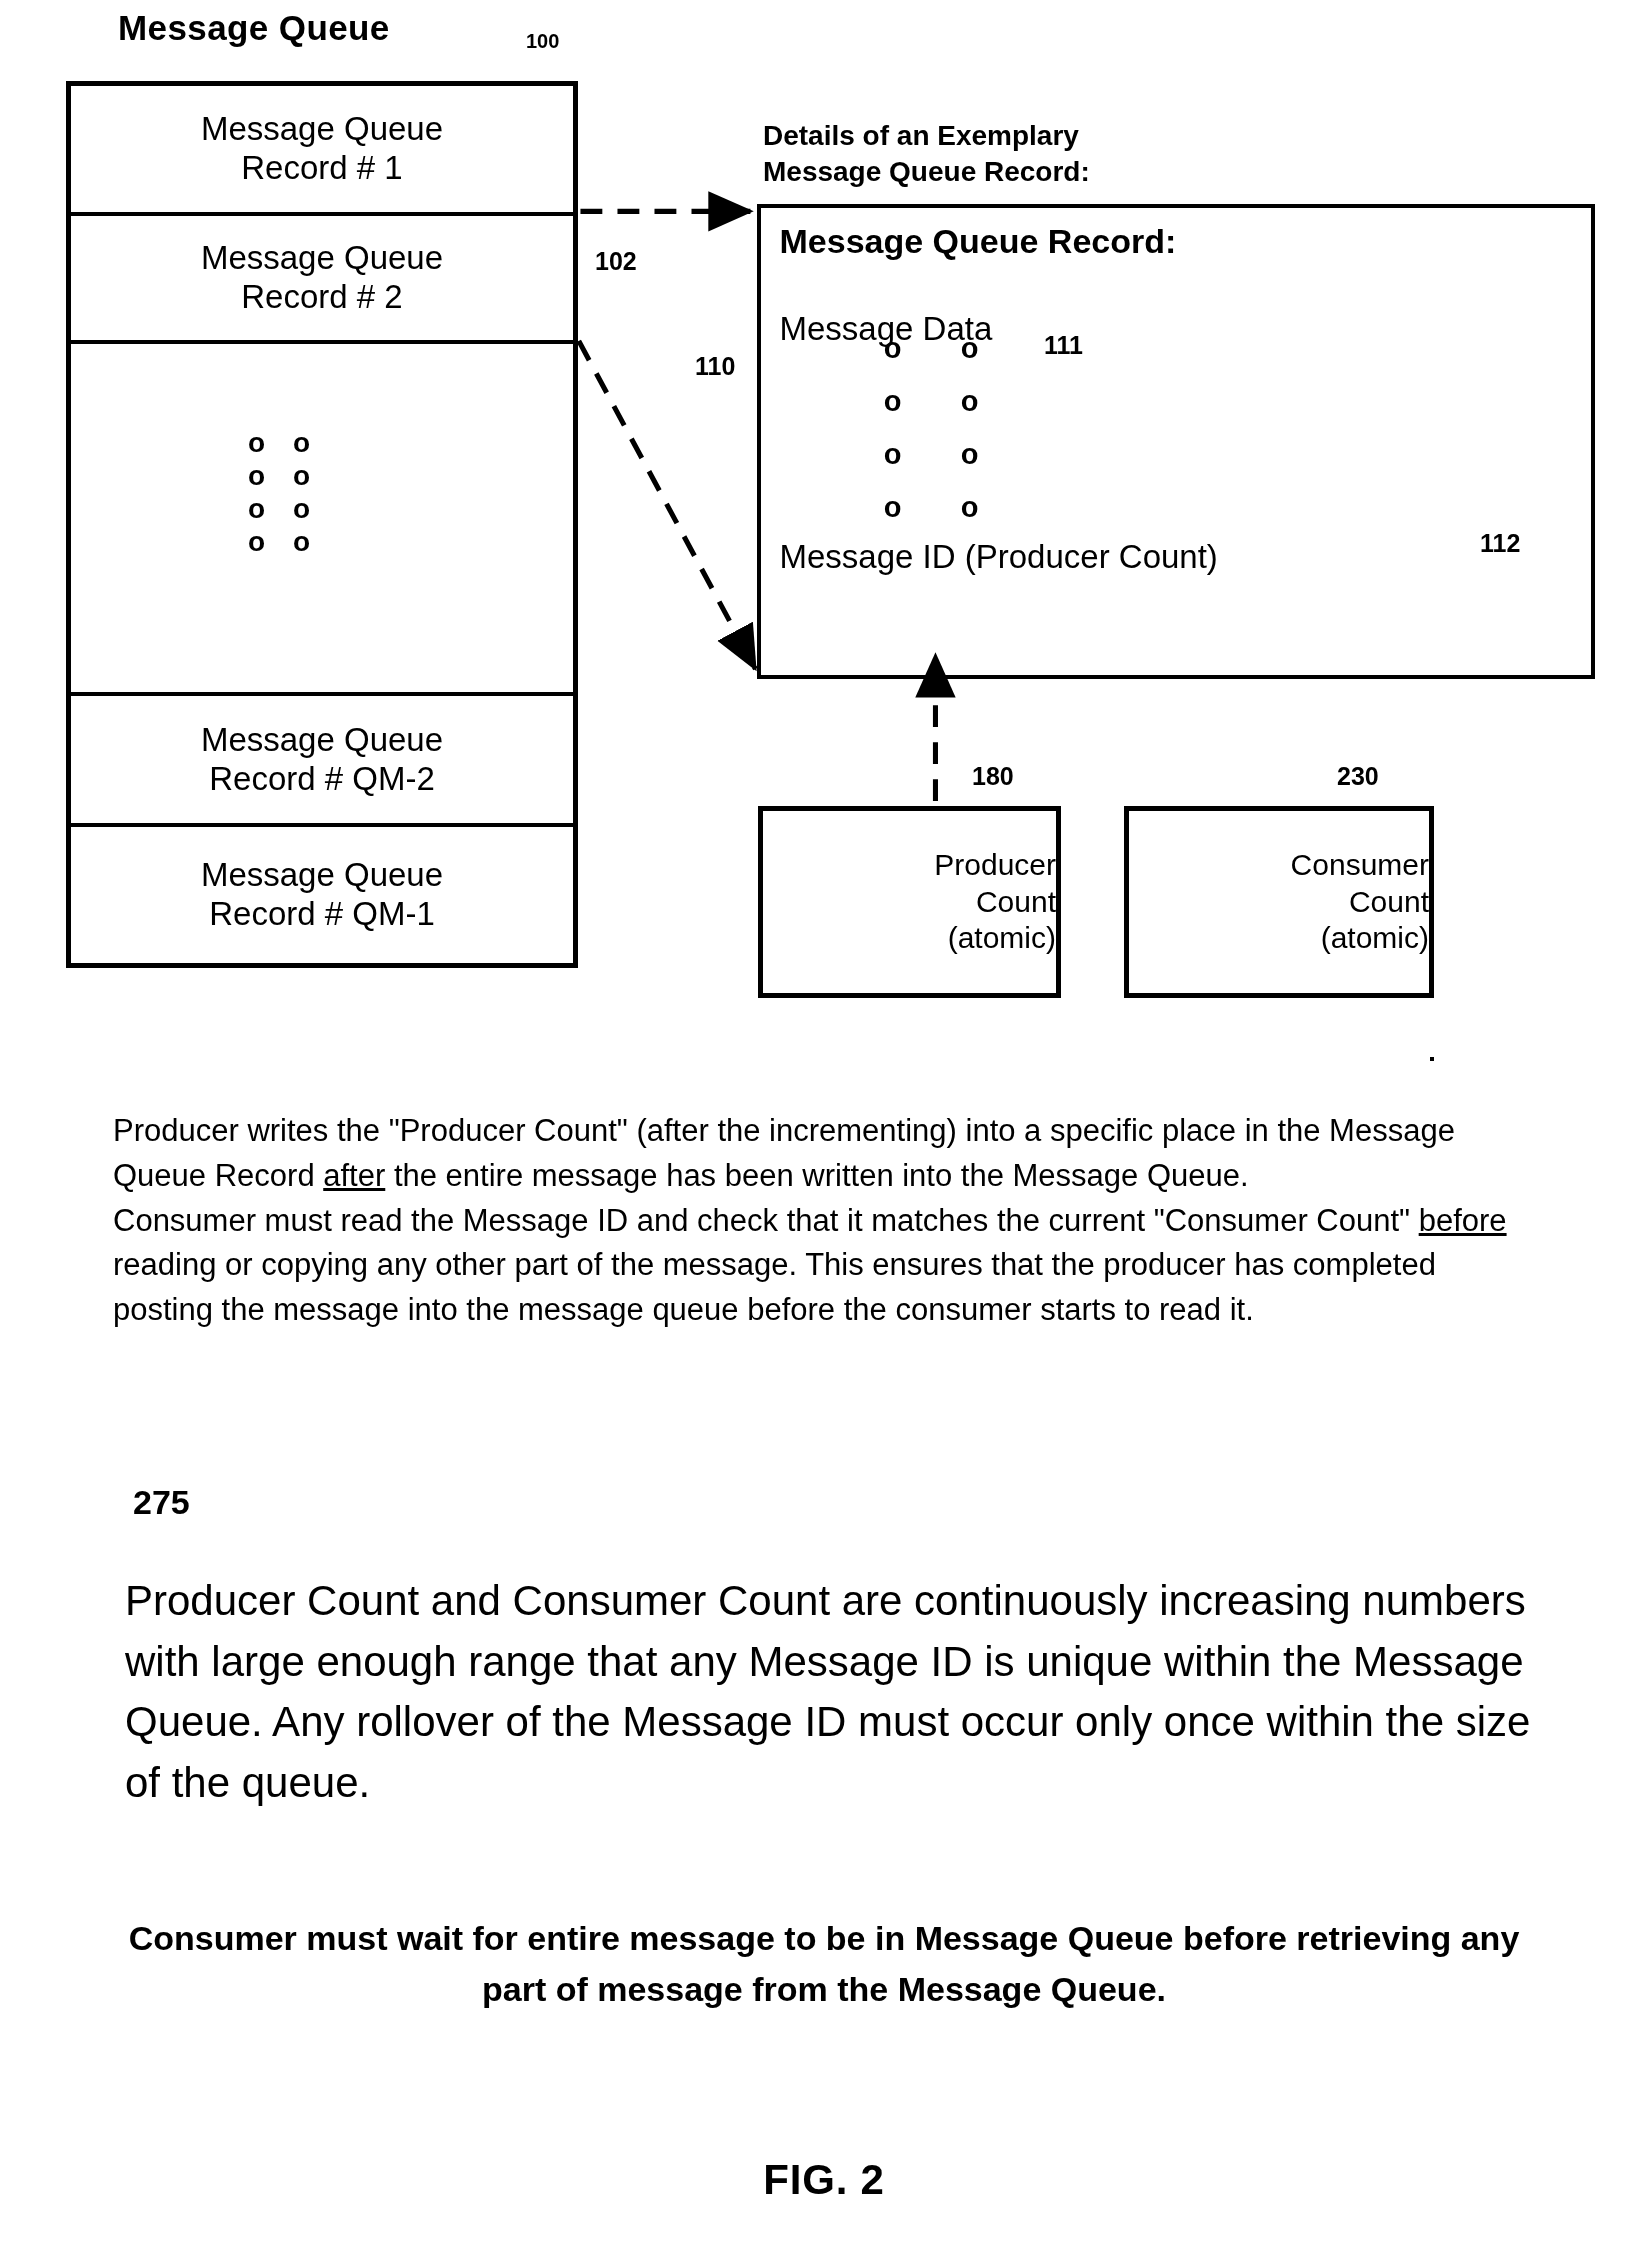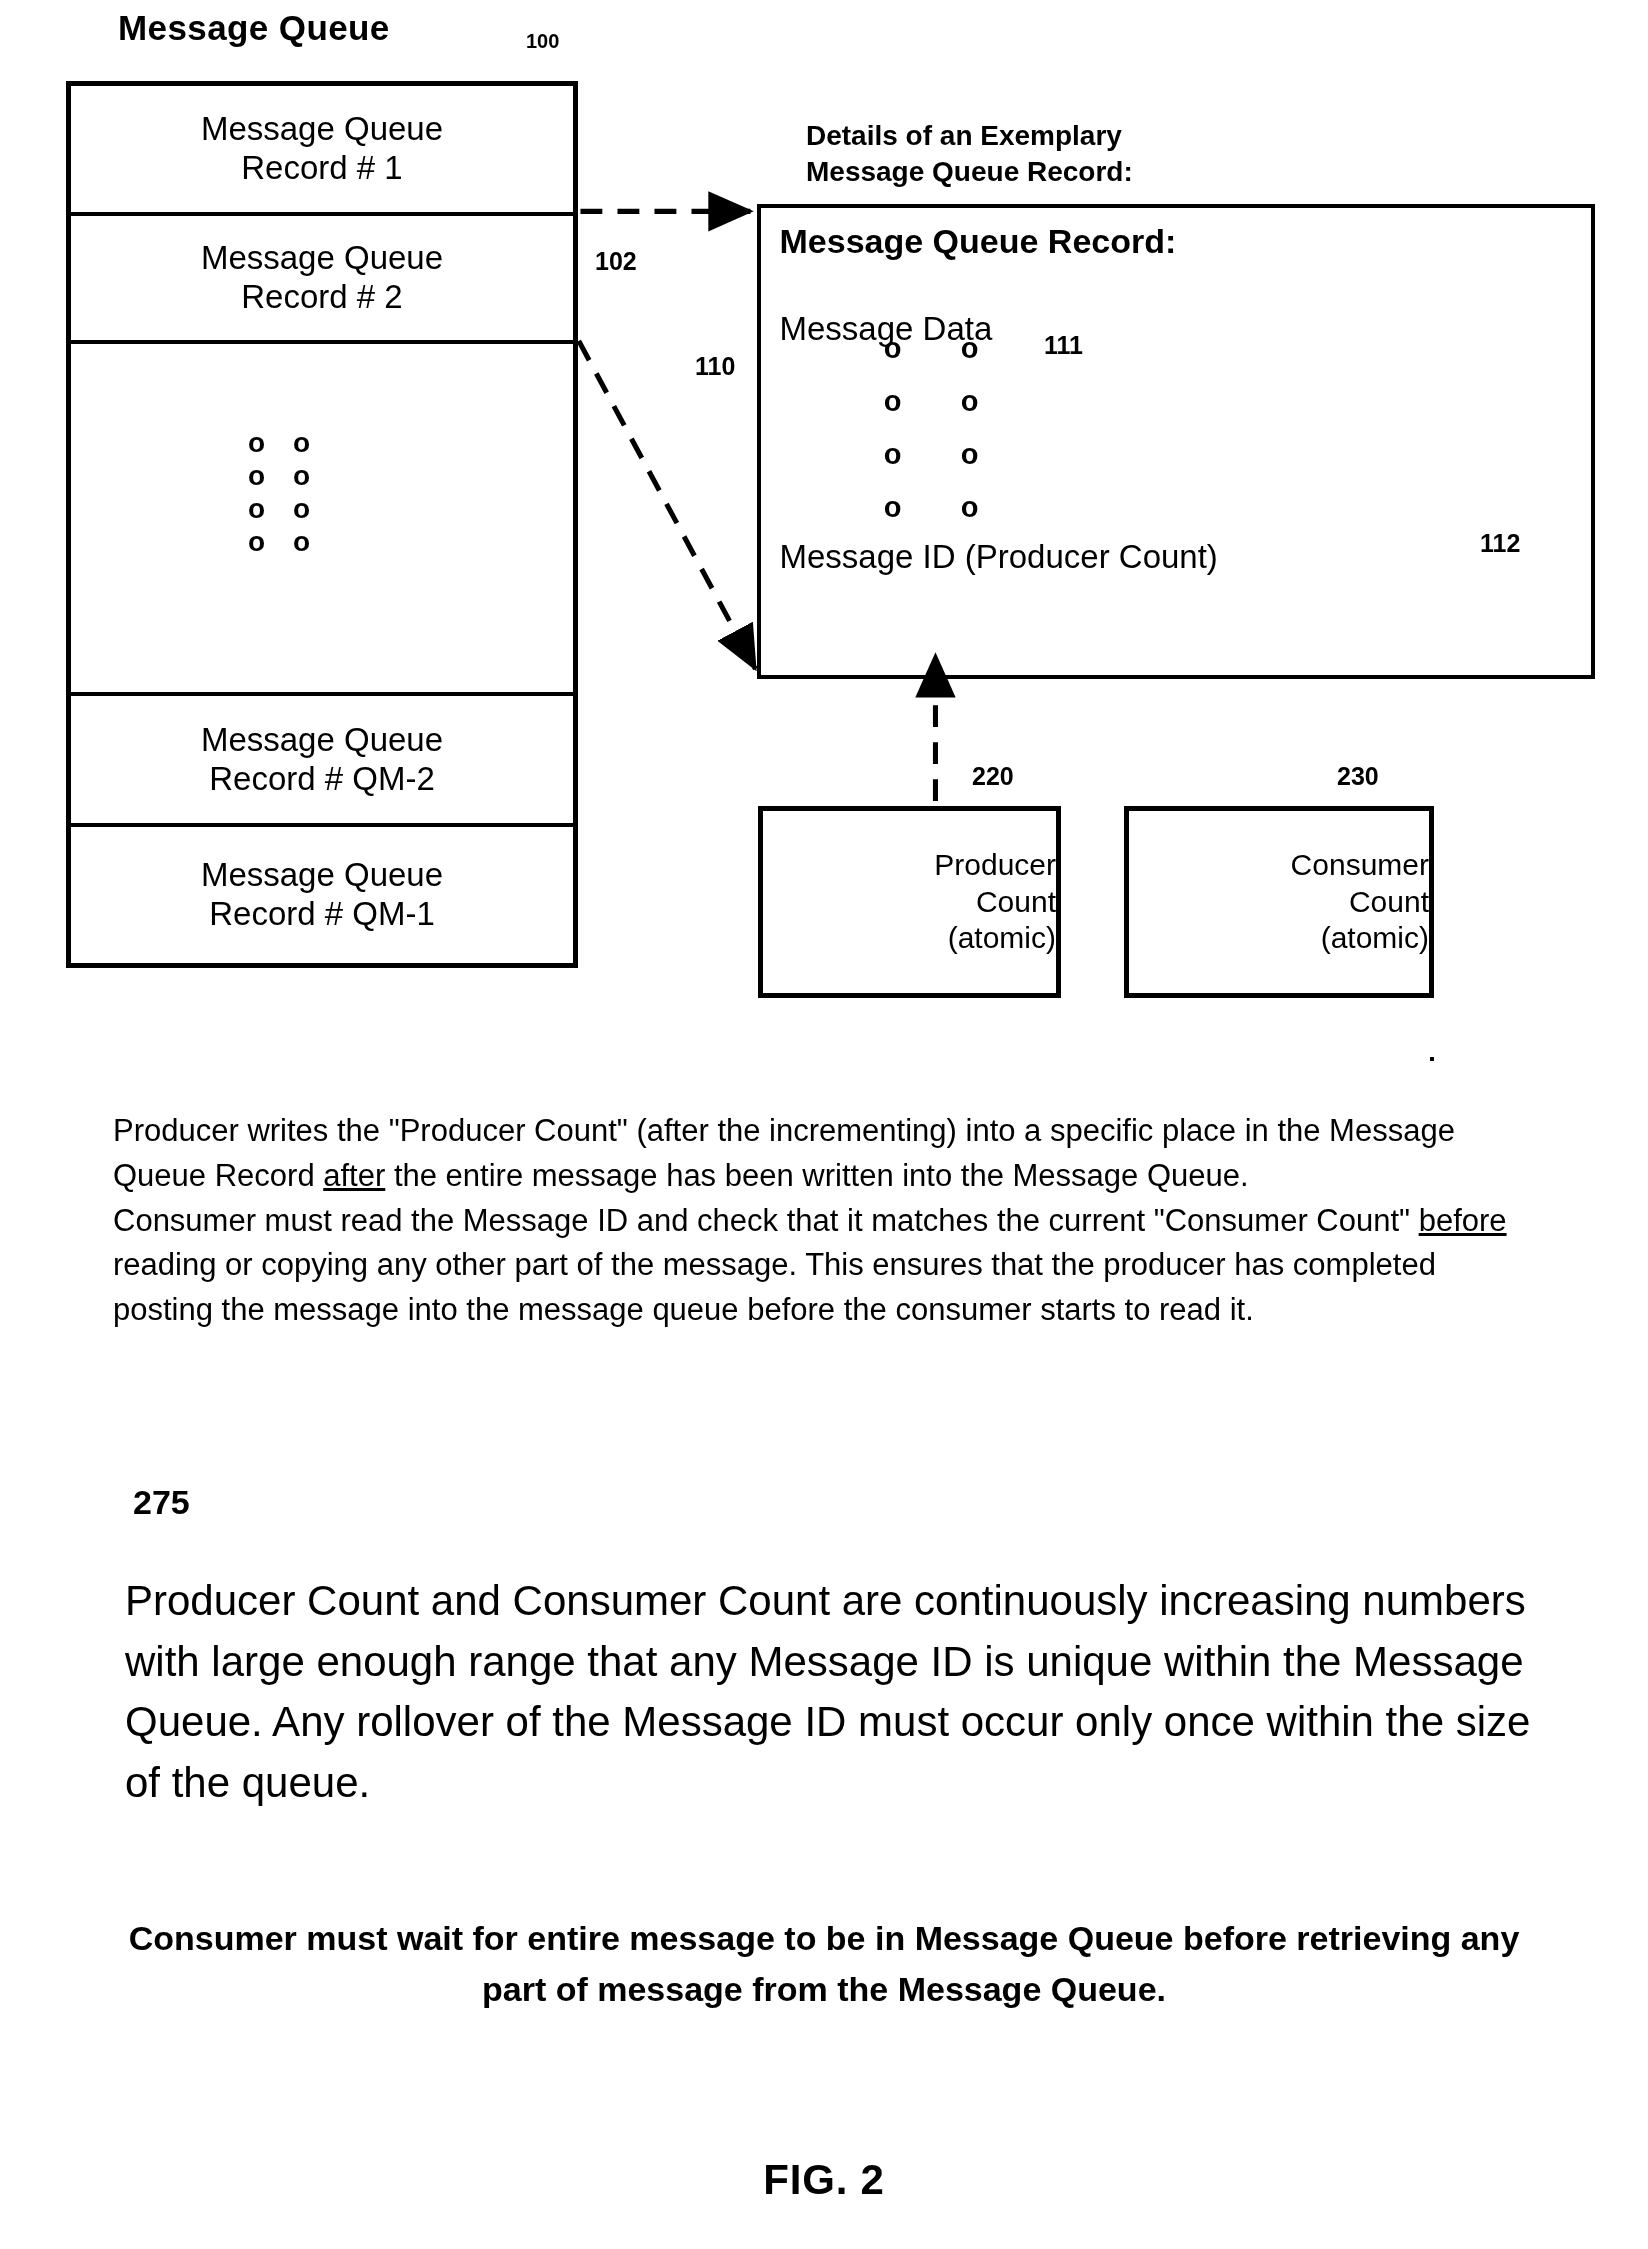--- a/index.html
+++ b/index.html
@@ -79,21 +79,21 @@
     grid-auto-rows: 33px;
     font-size: 28px;
     font-weight: bold;
     line-height: 33px;
     text-align: center;
   }
 
   
   #details-label {
     position: absolute;
-    left: 806px; top: 118px;
+    left: 763px; top: 118px;
     font-size: 28px;
     font-weight: bold;
     line-height: 1.28;
     white-space: nowrap;
   }
 
   
   #record-box {
     position: absolute;
     left: 757px; top: 204px;
@@ -306,21 +306,21 @@
         <span>o</span>
         <span>o</span>
         <span>o</span>
         <span>o</span>
       </div>
     <div id="rec-ref-111">111</div>
     <div id="rec-msgid">Message ID (Producer Count)</div>
     <div id="rec-ref-112">112</div>
   </div>
 
-  <div id="ref-220">220</div>
+  <div id="ref-220">180</div>
   <div id="ref-230">230</div>
 
   <div class="count-box" id="producer-box">
     <span>Producer</span>
     <span>Count</span>
     <span>(atomic)</span>
   </div>
 
   <div class="count-box" id="consumer-box">
     <span>Consumer</span>

